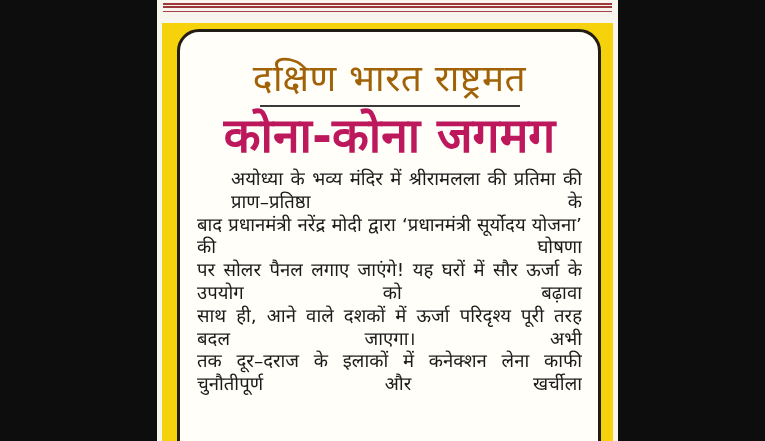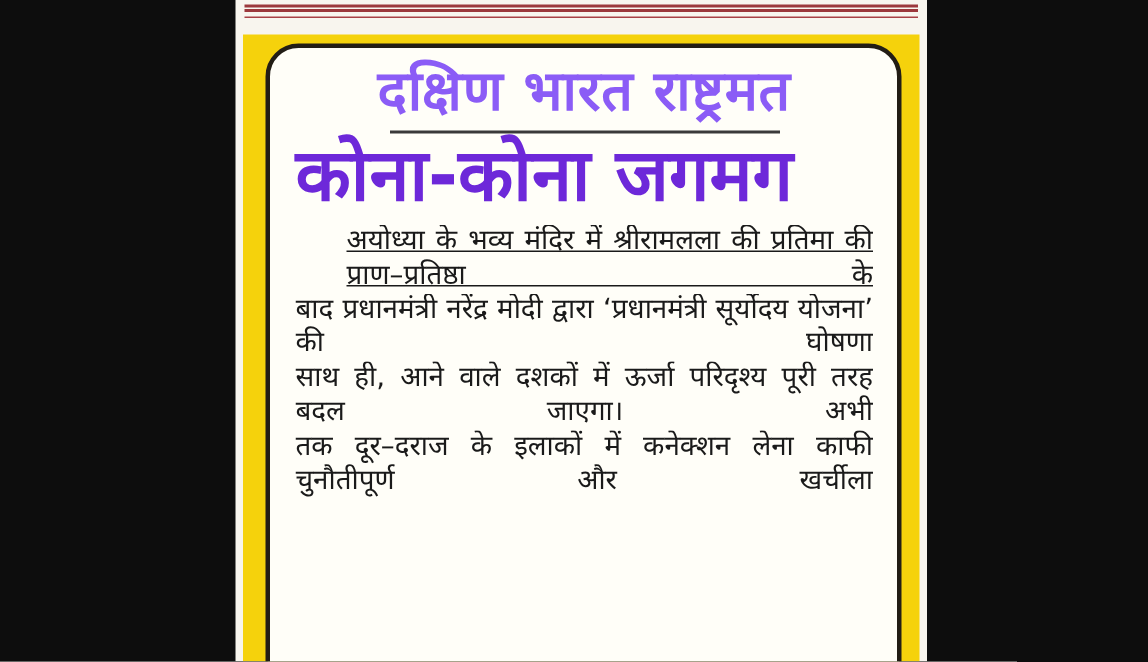--- a/index.html
+++ b/index.html
@@ -44,51 +44,53 @@
     position: absolute;
     left: 15px; right: 12px;
     top: 6px; bottom: -40px;
     background: #fffef8;
     border: 3px solid #221d15;
     border-radius: 22px;
     overflow: hidden;
   }
   .card-inner { padding: 8px 16px 0 17px; }
   .masthead {
-    color: #8b5cf6;
+    color: #a16207;
     text-align: center;
     font-size: 37px;
     line-height: 42px;
-    font-weight: bold;
+    font-weight: normal;
     letter-spacing: 0.5px;
+    margin-top: 18px;
   }
   .masthead-divider {
     width: 260px; height: 2px;
     background: #3a3a3a;
     margin: 5px auto 2px auto;
   }
   .headline {
-    color: #6d28d9;
+    color: #be185d;
+    text-align: center;
     font-size: 48px;
     line-height: 52px;
     font-weight: bold;
   }
   .article-body {
     margin-top: 7px;
     font-size: 18.5px;
     line-height: 22.8px;
     color: #1a1a1a;
   }
   .article-line {
     text-align: justify;
     text-align-last: justify;
     overflow: hidden;
     white-space: normal;
   }
-  .article-line.first { padding-left: 34px; text-decoration: underline; }
+  .article-line.first { padding-left: 34px; }
 </style>
 </head>
 <body>
 
 <div class="stage">
   <div class="paper">
 
     <div class="rules">
       <div class="rule thick"></div>
       <div class="rule-gap"></div>
@@ -102,20 +104,21 @@
 
           <div class="masthead">दक्षिण भारत राष्ट्रमत</div>
 
           <div class="masthead-divider"></div>
 
           <div class="headline">कोना-कोना जगमग</div>
 
           <div class="article-body">
             <div class="article-line first">अयोध्या के भव्य मंदिर में श्रीरामलला की प्रतिमा की प्राण–प्रतिष्ठा के</div>
             <div class="article-line">बाद प्रधानमंत्री नरेंद्र मोदी द्वारा ‘प्रधानमंत्री सूर्योदय योजना’ की घोषणा</div>
+            <div class="article-line">पर सोलर पैनल लगाए जाएंगे! यह घरों में सौर ऊर्जा के उपयोग को बढ़ावा</div>
             <div class="article-line">साथ ही, आने वाले दशकों में ऊर्जा परिदृश्य पूरी तरह बदल जाएगा। अभी</div>
             <div class="article-line">तक दूर–दराज के इलाकों में कनेक्शन लेना काफी चुनौतीपूर्ण और खर्चीला</div>
 
           </div>
 
         </div>
       </div>
     </div>
 
   </div>

